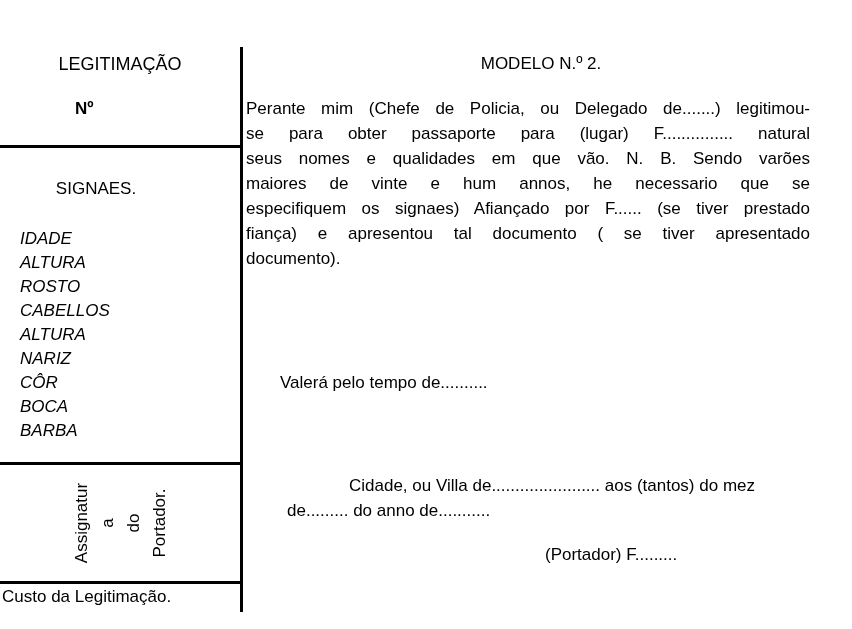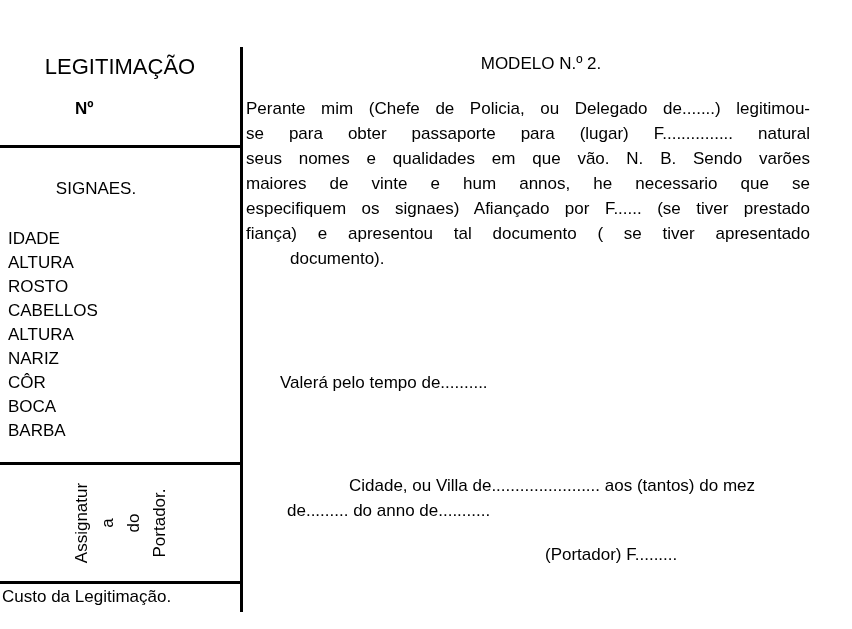--- a/index.html
+++ b/index.html
@@ -15,24 +15,24 @@
   }
   .abs { position: absolute; }
   .rule { position: absolute; background: #000000; }
   
   .vdivider { left: 240px; top: 47px; width: 3px; height: 565px; }
   
   .hline1 { left: 0; top: 145px; width: 243px; height: 3px; }
   .hline2 { left: 0; top: 462px; width: 243px; height: 3px; }
   .hline3 { left: 0; top: 581px; width: 243px; height: 3px; }
 
-  .left-title { left: 0; top: 54px; width: 240px; text-align: center; font-size: 22px; }
+  .left-title { left: 0; top: 54px; width: 240px; text-align: center; font-size: 18px; }
   .left-number { left: 75px; top: 99px; font-weight: bold; }
   .signaes-title { left: 0; top: 179px; width: 192px; text-align: center; }
-  .signaes-list { left: 8px; top: 227px; line-height: 24px; }
+  .signaes-list { left: 20px; top: 227px; line-height: 24px; font-style: italic; }
   .signaes-list div { height: 24px; }
 
   .vsig-cell {
     left: 0; top: 465px; width: 241px; height: 116px;
     display: flex; align-items: center; justify-content: center;
   }
   .vsig {
     transform: rotate(-90deg);
     width: 108px;
     text-align: center;
@@ -43,21 +43,21 @@
   .cost-label { left: 2px; top: 587px; }
 
   .model-heading { left: 246px; top: 54px; width: 590px; text-align: center; }
   .paragraph { left: 246px; top: 96px; width: 564px; }
   .pline {
     height: 25px; line-height: 25px;
     text-align: justify;
     text-align-last: justify;
     white-space: normal;
   }
-  .pline.last { text-align: left; text-align-last: left; margin-left: 44px; }
+  .pline.last { text-align: left; text-align-last: left; }
 
   .validity { left: 280px; top: 373px; }
   .place-date { left: 246px; top: 473px; width: 566px; line-height: 25px; margin-left: 41px; }
   .place-date .indent { padding-left: 62px; }
   .assignado { left: 545px; top: 545px; }
 </style>
 </head>
 <body>
 
 <div class="page">

